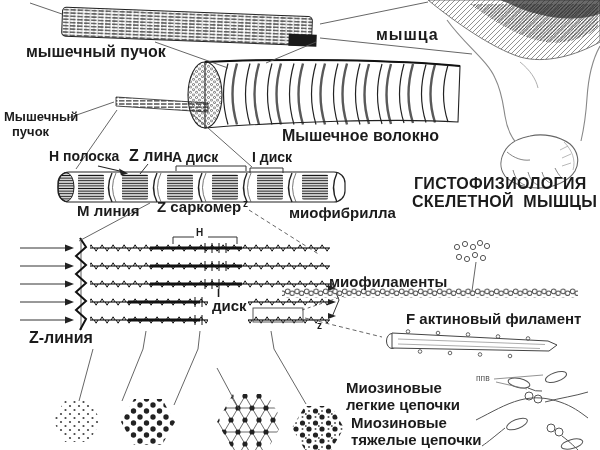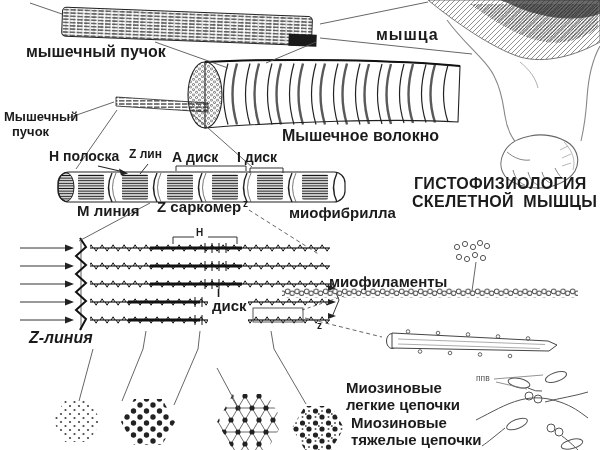--- a/index.html
+++ b/index.html
@@ -283,34 +283,35 @@
     <polyline points="271,331 274,349 306,404"></polyline>
   </g>
 </svg>
 
 <div class="lbl" style="left:26px;top:44px;font-size:16px;">мышечный пучок</div>
 <div class="lbl" style="left:376px;top:27px;font-size:16px;letter-spacing:1px;">мышца</div>
 <div class="lbl" style="left:4px;top:110px;font-size:13px;">Мышечный</div>
 <div class="lbl" style="left:12px;top:125px;font-size:13px;">пучок</div>
 <div class="lbl" style="left:282px;top:128px;font-size:16px;">Мышечное волокно</div>
 <div class="lbl" style="left:49px;top:149px;font-size:14px;">Н полоска</div>
-<div class="lbl" style="left:129px;top:148px;font-size:12px;">Z лин</div>
+<div class="lbl" style="left:129px;top:148px;font-size:16px;">Z лин</div>
 <div class="lbl" style="left:172px;top:150px;font-size:14px;">А диск</div>
-<div class="lbl" style="left:207px;top:150px;font-size:14px;padding-left:30px;">I диск</div>
+<div class="lbl" style="left:222px;top:150px;font-size:14px;padding-left:30px;">I диск</div>
 <div class="lbl" style="left:77px;top:203px;font-size:15px;">М линия</div>
 <div class="lbl" style="left:157px;top:199px;font-size:15px;">Z саркомер</div>
 <div class="lbl" style="left:243px;top:199px;font-size:10px;">z</div>
 <div class="lbl" style="left:414px;top:176px;font-size:16px;letter-spacing:0.3px;">ГИСТОФИЗИОЛОГИЯ</div>
 <div class="lbl" style="left:289px;top:205px;font-size:15px;">миофибрилла</div>
 <div class="lbl" style="left:412px;top:194px;font-size:16px;letter-spacing:0.3px;">СКЕЛЕТНОЙ  МЫШЦЫ</div>
 <div class="lbl" style="left:329px;top:274px;font-size:15px;">миофиламенты</div>
-<div class="lbl" style="left:29px;top:330px;font-size:16px;font-style:italic;">Z-линия</div>
+<div class="lbl" style="left:29px;top:330px;font-size:16px;">Z-линия</div>
 <div class="lbl" style="left:196px;top:228px;font-size:10px;">H</div>
 <div class="lbl" style="left:217px;top:288px;font-size:11px;">I</div>
 <div class="lbl" style="left:212px;top:298px;font-size:15px;">диск</div>
 <div class="lbl" style="left:317px;top:321px;font-size:10px;">z</div>
+<div class="lbl" style="left:406px;top:311px;font-size:15px;">F актиновый филамент</div>
 <div class="lbl" style="left:346px;top:380px;font-size:15px;">Миозиновые</div>
 <div class="lbl" style="left:346px;top:397px;font-size:15px;text-align:right;">легкие цепочки</div>
 <div class="lbl" style="left:351px;top:415px;font-size:15px;">Миозиновые</div>
 <div class="lbl" style="left:351px;top:432px;font-size:15px;">тяжелые цепочки</div>
 <div class="lbl" style="left:476px;top:374px;font-size:8.5px;font-weight:normal;color:#555;">ппв</div>
 
 </div>
 
 </body></html>

